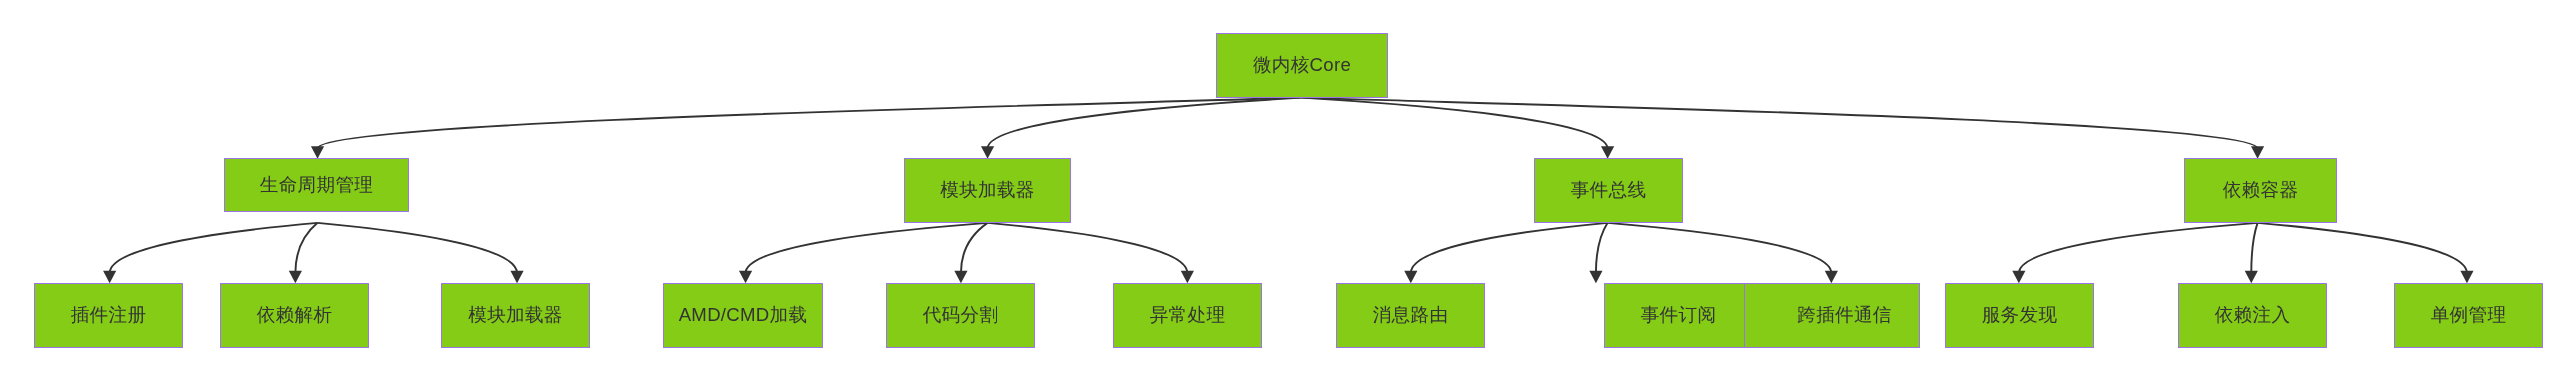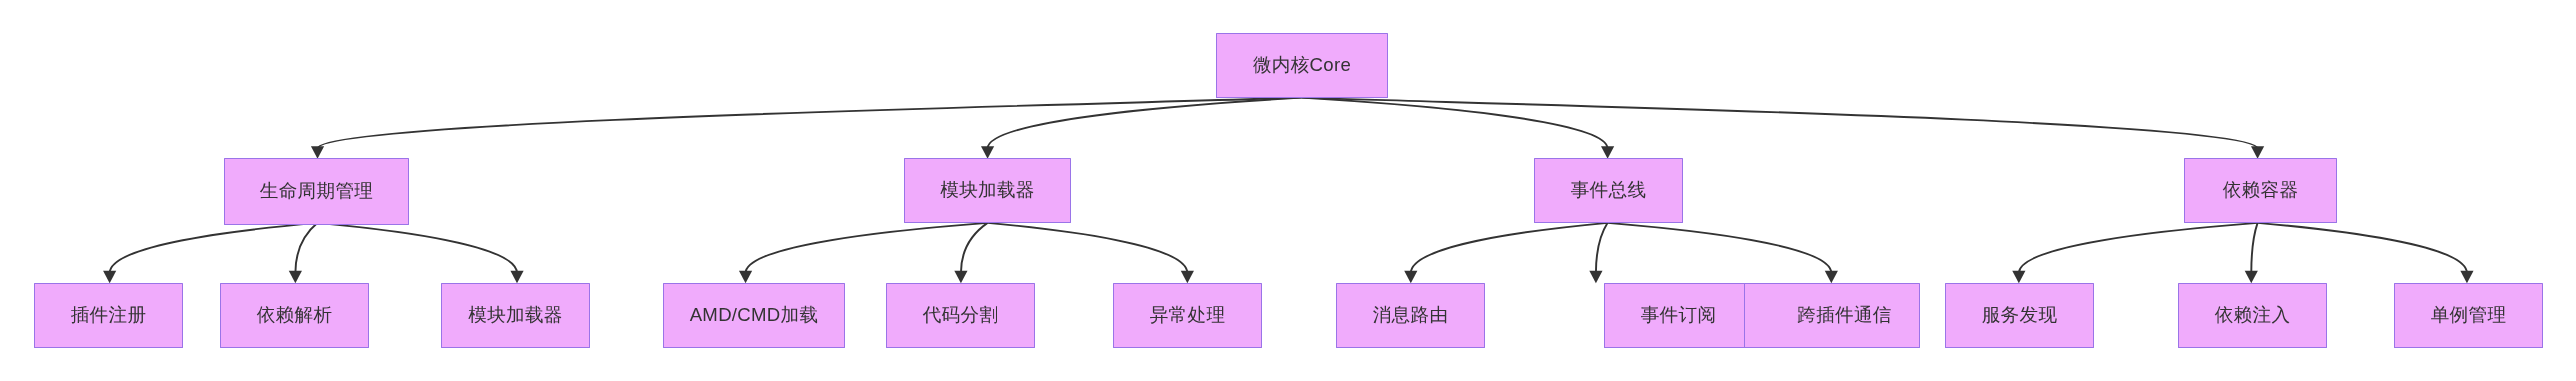--- a/index.html
+++ b/index.html
@@ -30,21 +30,21 @@
     stroke: #333333;
     stroke-width: 3.2px;
   }
   .arrow-head {
     fill: #333333;
     stroke: none;
   }
   .node-box {
     position: absolute;
     box-sizing: border-box;
-    background: #f0abfc;
+    background: #84cc16;
     border: 1.8px solid #9a74e8;
     border-radius: 0.6px;
     display: flex;
     align-items: center;
     justify-content: center;
     text-align: left;
     color: #333333;
     font-size: 18.6px;
     line-height: 1.1;
     letter-spacing: 0.3px;
@@ -90,42 +90,42 @@
       <path d="M 3356.5 452 L 3378.5 452 L 3367.5 473 Z" class="arrow-head"></path>
       <path d="M 3766 372 C 3761.66875 384.72, 3755.5 409.8, 3755.5 456" class="edge-path"></path>
       <path d="M 3744.5 452 L 3766.5 452 L 3755.5 473 Z" class="arrow-head"></path>
       <path d="M 3766 372 C 3910.16875 384.72, 4115.5 409.8, 4115.5 456" class="edge-path"></path>
       <path d="M 4104.5 452 L 4126.5 452 L 4115.5 473 Z" class="arrow-head"></path>
     </svg>
   <div id="node-layer">
       <div class="node-box" style="left: 1216px; top: 33px; width: 172px; height: 65px;">
         <span class="node-label">微内核Core</span>
       </div>
-      <div class="node-box" style="left: 224px; top: 158px; width: 185px; height: 67px;">
+      <div class="node-box" style="left: 224px; top: 158px; width: 185px; height: 54px;">
         <span class="node-label">生命周期管理</span>
       </div>
       <div class="node-box" style="left: 904px; top: 158px; width: 167px; height: 65px;">
         <span class="node-label">模块加载器</span>
       </div>
       <div class="node-box" style="left: 1534px; top: 158px; width: 149px; height: 65px;">
         <span class="node-label">事件总线</span>
       </div>
       <div class="node-box" style="left: 2184px; top: 158px; width: 153px; height: 65px;">
         <span class="node-label">依赖容器</span>
       </div>
       <div class="node-box" style="left: 34px; top: 283px; width: 149px; height: 65px;">
         <span class="node-label">插件注册</span>
       </div>
       <div class="node-box" style="left: 220px; top: 283px; width: 149px; height: 65px;">
         <span class="node-label">依赖解析</span>
       </div>
       <div class="node-box" style="left: 441px; top: 283px; width: 149px; height: 65px;">
         <span class="node-label">模块加载器</span>
       </div>
-      <div class="node-box" style="left: 663px; top: 283px; width: 182px; height: 65px;">
+      <div class="node-box" style="left: 663px; top: 283px; width: 160px; height: 65px;">
         <span class="node-label">AMD/CMD加载</span>
       </div>
       <div class="node-box" style="left: 886px; top: 283px; width: 149px; height: 65px;">
         <span class="node-label">代码分割</span>
       </div>
       <div class="node-box" style="left: 1113px; top: 283px; width: 149px; height: 65px;">
         <span class="node-label">异常处理</span>
       </div>
       <div class="node-box" style="left: 1336px; top: 283px; width: 149px; height: 65px;">
         <span class="node-label">消息路由</span>

